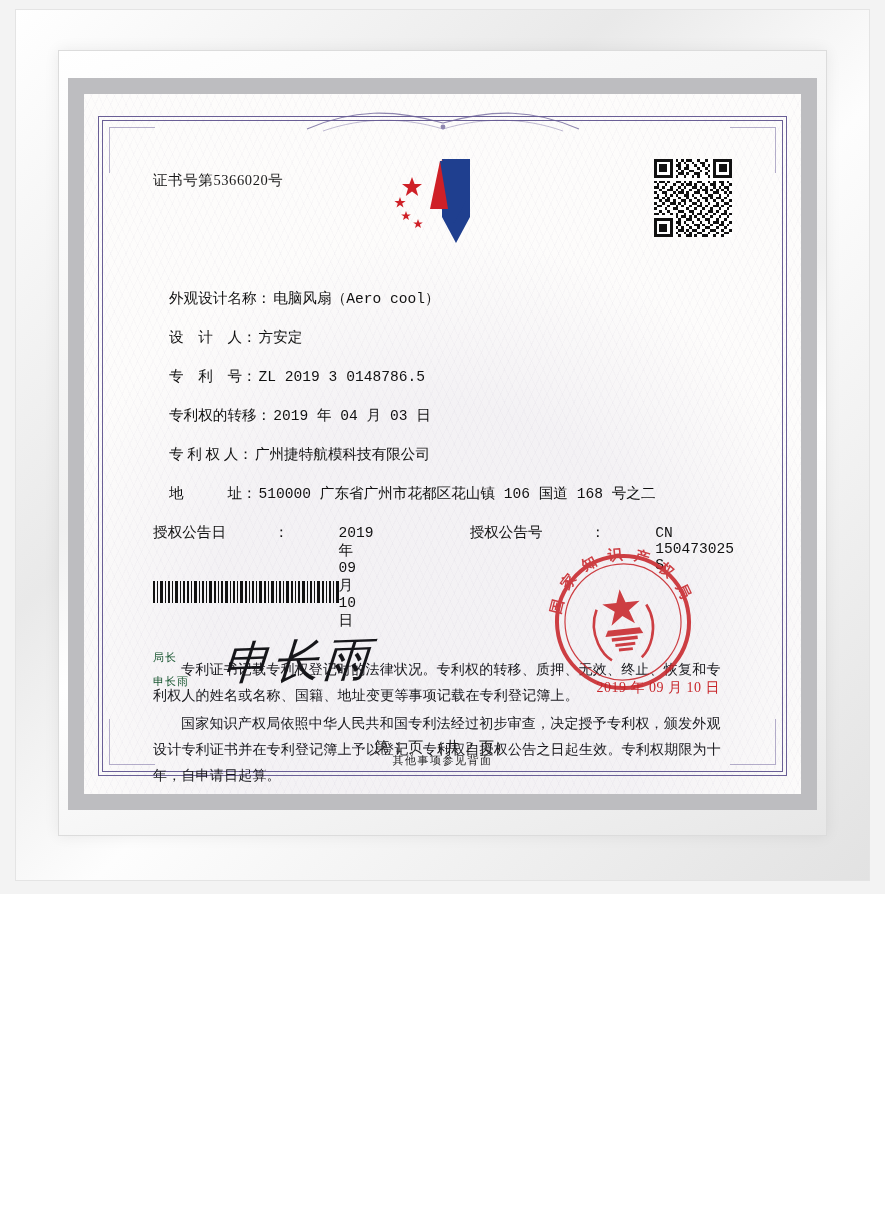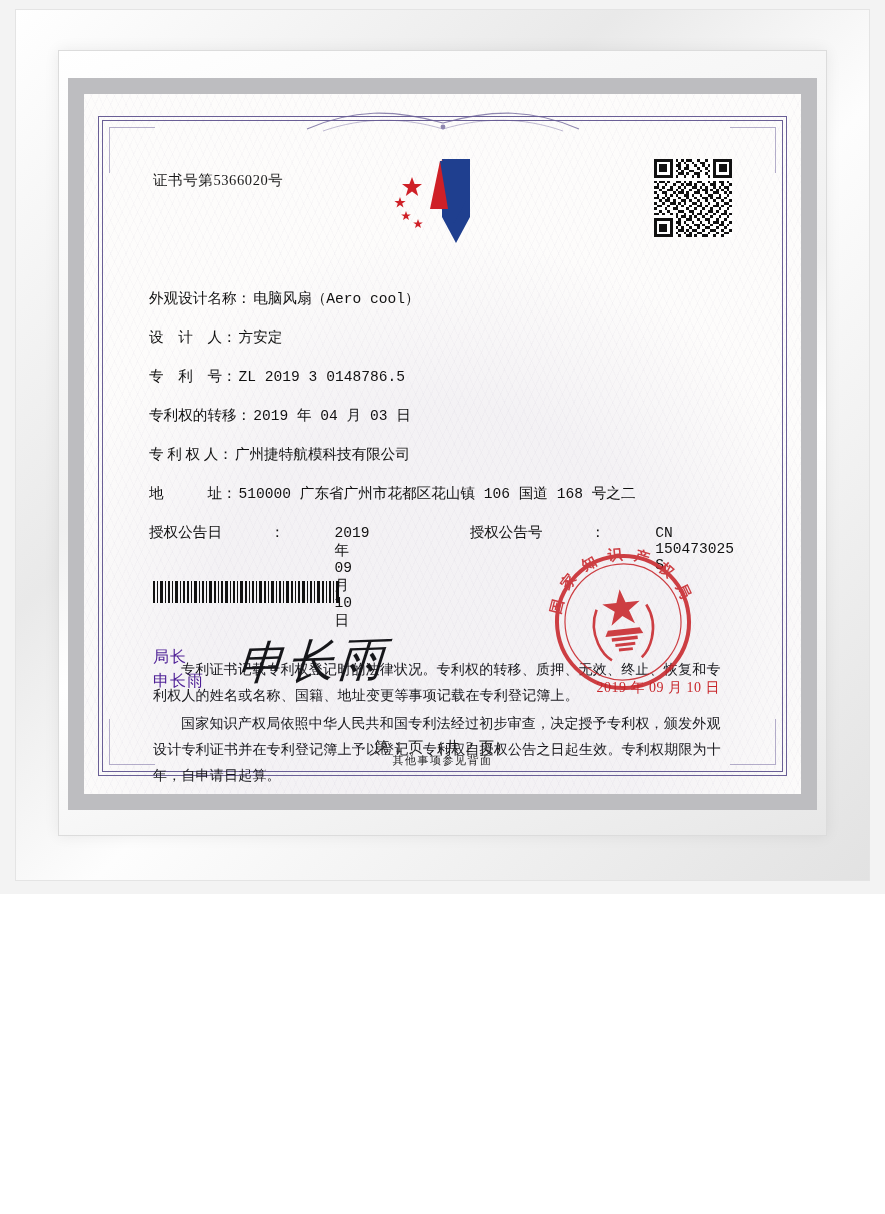--- a/index.html
+++ b/index.html
@@ -109,21 +109,21 @@
     font-size: 38px;
     letter-spacing: 5px;
     color: #1b1b1b;
     font-weight: 700;
     font-family: "DejaVu Serif", serif;
     text-shadow: 0 1px 0 rgba(0,0,0,0.12);
   }
 
   
   .fields {
-    margin: 34px 14px 0 12px;
+    margin: 34px 14px 0 32px;
     font-size: 14.6px;
     color: #111;
   }
   .f-row {
     display: flex;
     align-items: baseline;
     margin-bottom: 20px;
   }
   .f-label {
     white-space: pre;
@@ -156,23 +156,23 @@
   }
 
   
   .sig-block {
     position: absolute;
     left: 50px; bottom: 78px;
     display: flex;
     align-items: flex-start;
   }
   .sig-labels {
-    font-size: 16px;
+    font-size: 11px;
     line-height: 24px;
-    color: #4c1d95;
+    color: #14532d;
     padding-top: 14px;
     letter-spacing: 1px;
   }
   .sig-script {
     margin-left: 34px;
     font-family: "DejaVu Serif", serif;
     font-style: italic;
     font-size: 46px;
     color: #16161a;
     letter-spacing: 4px;

